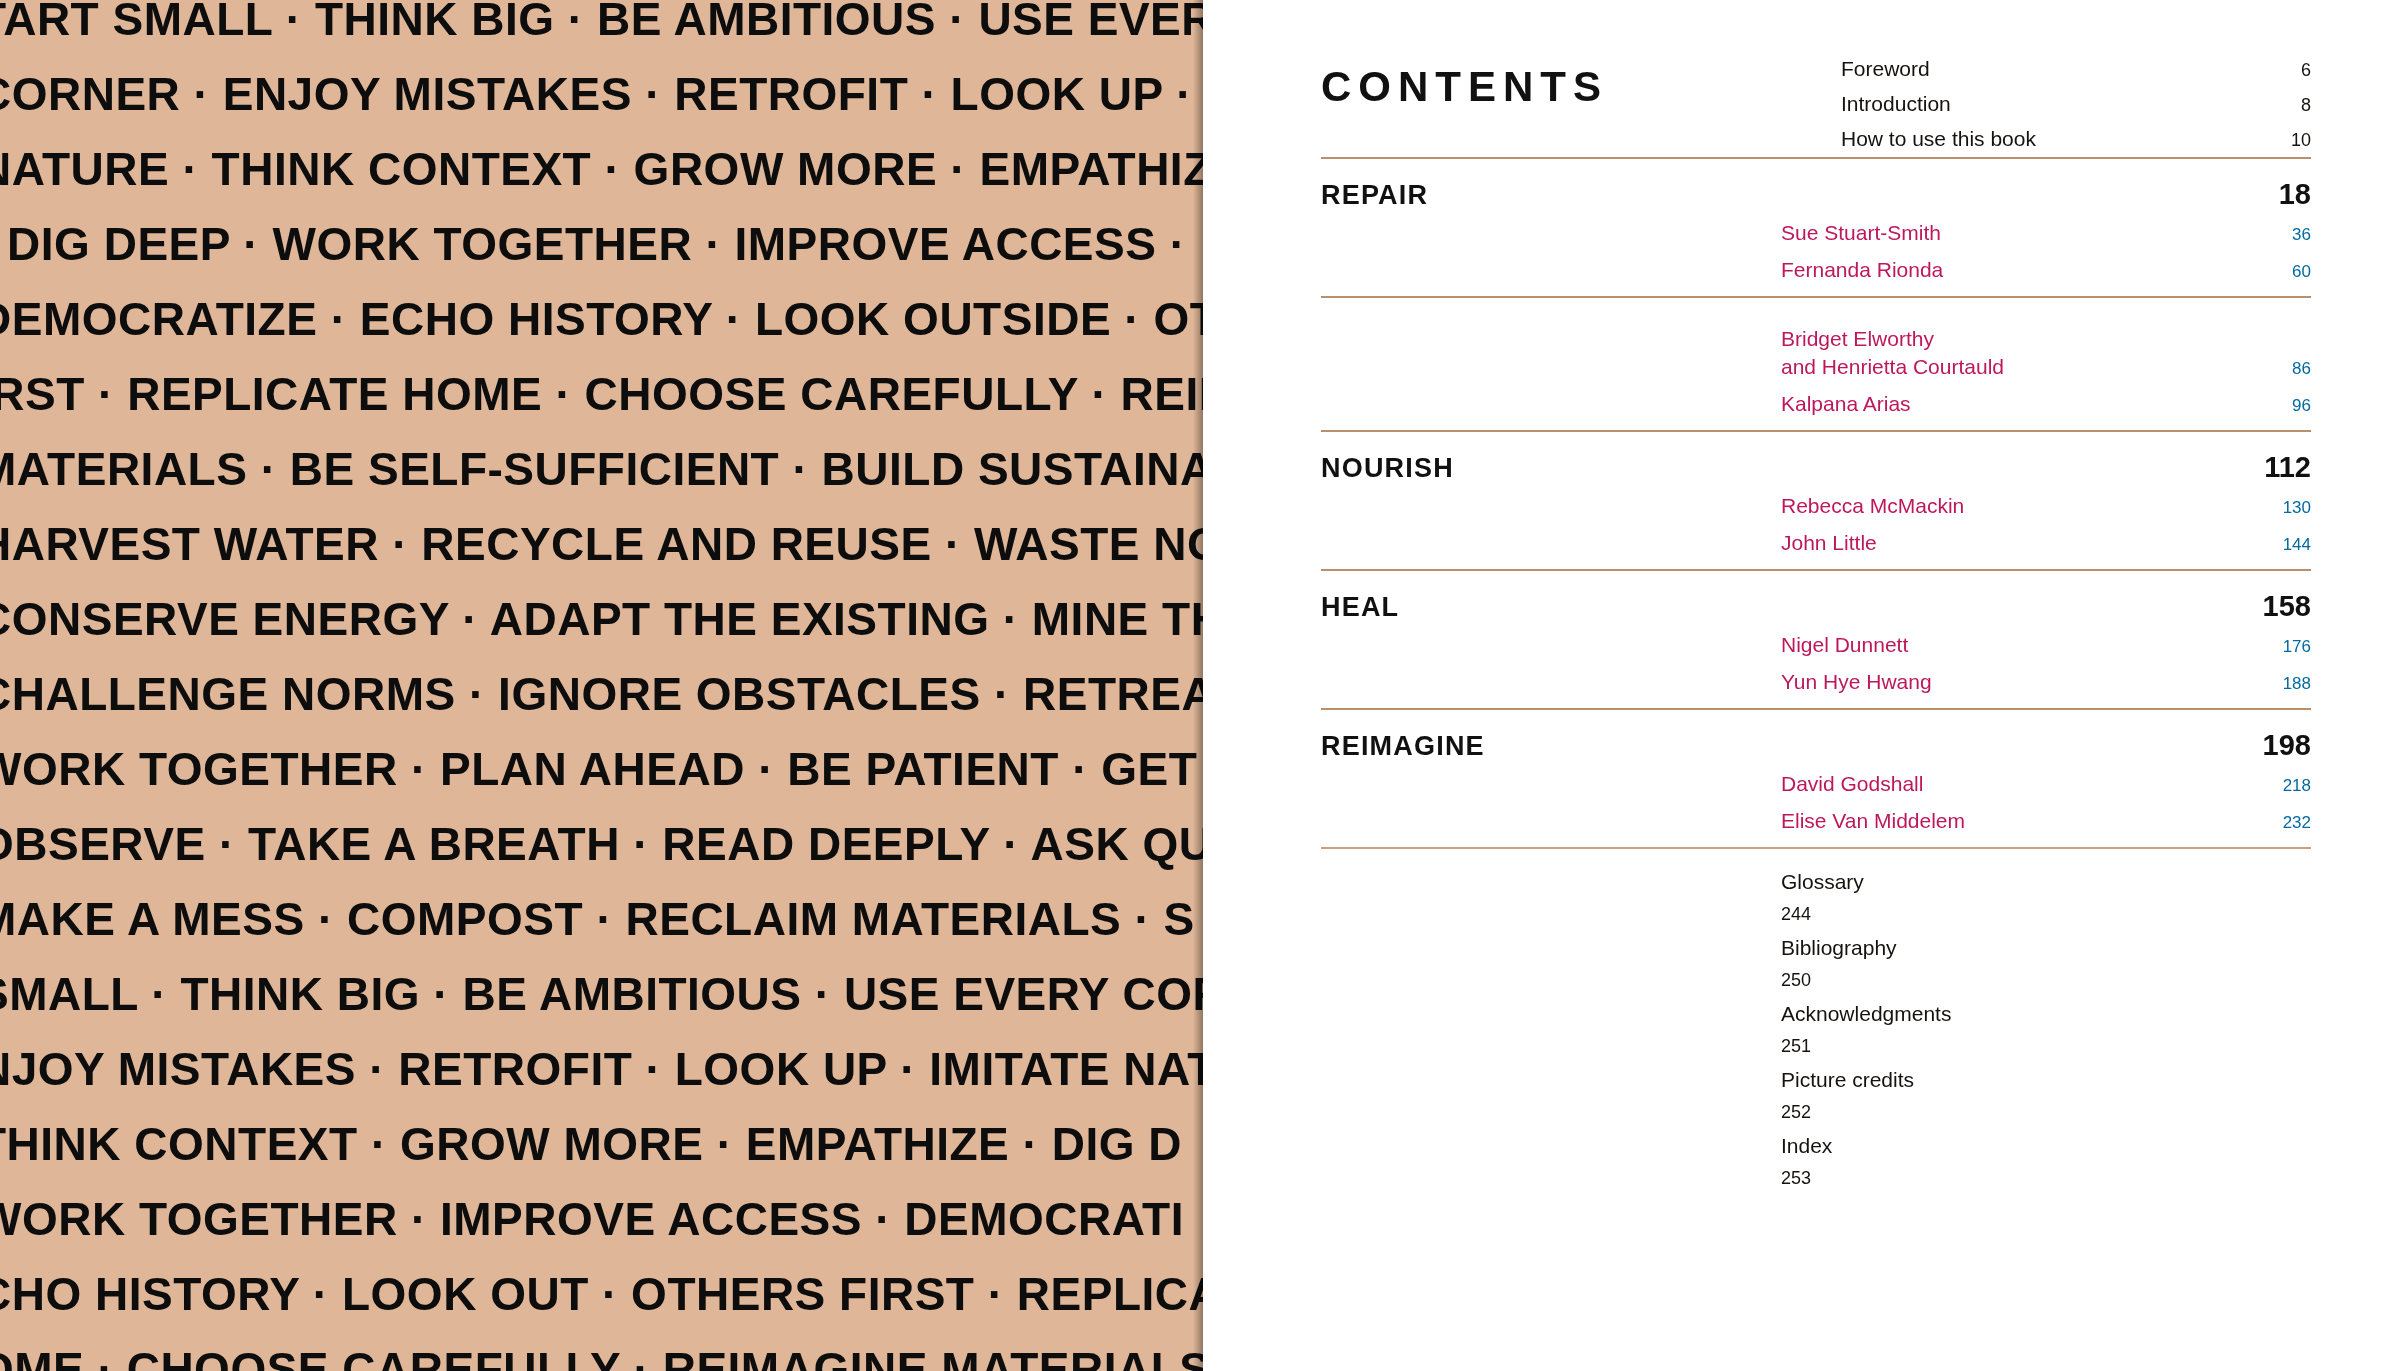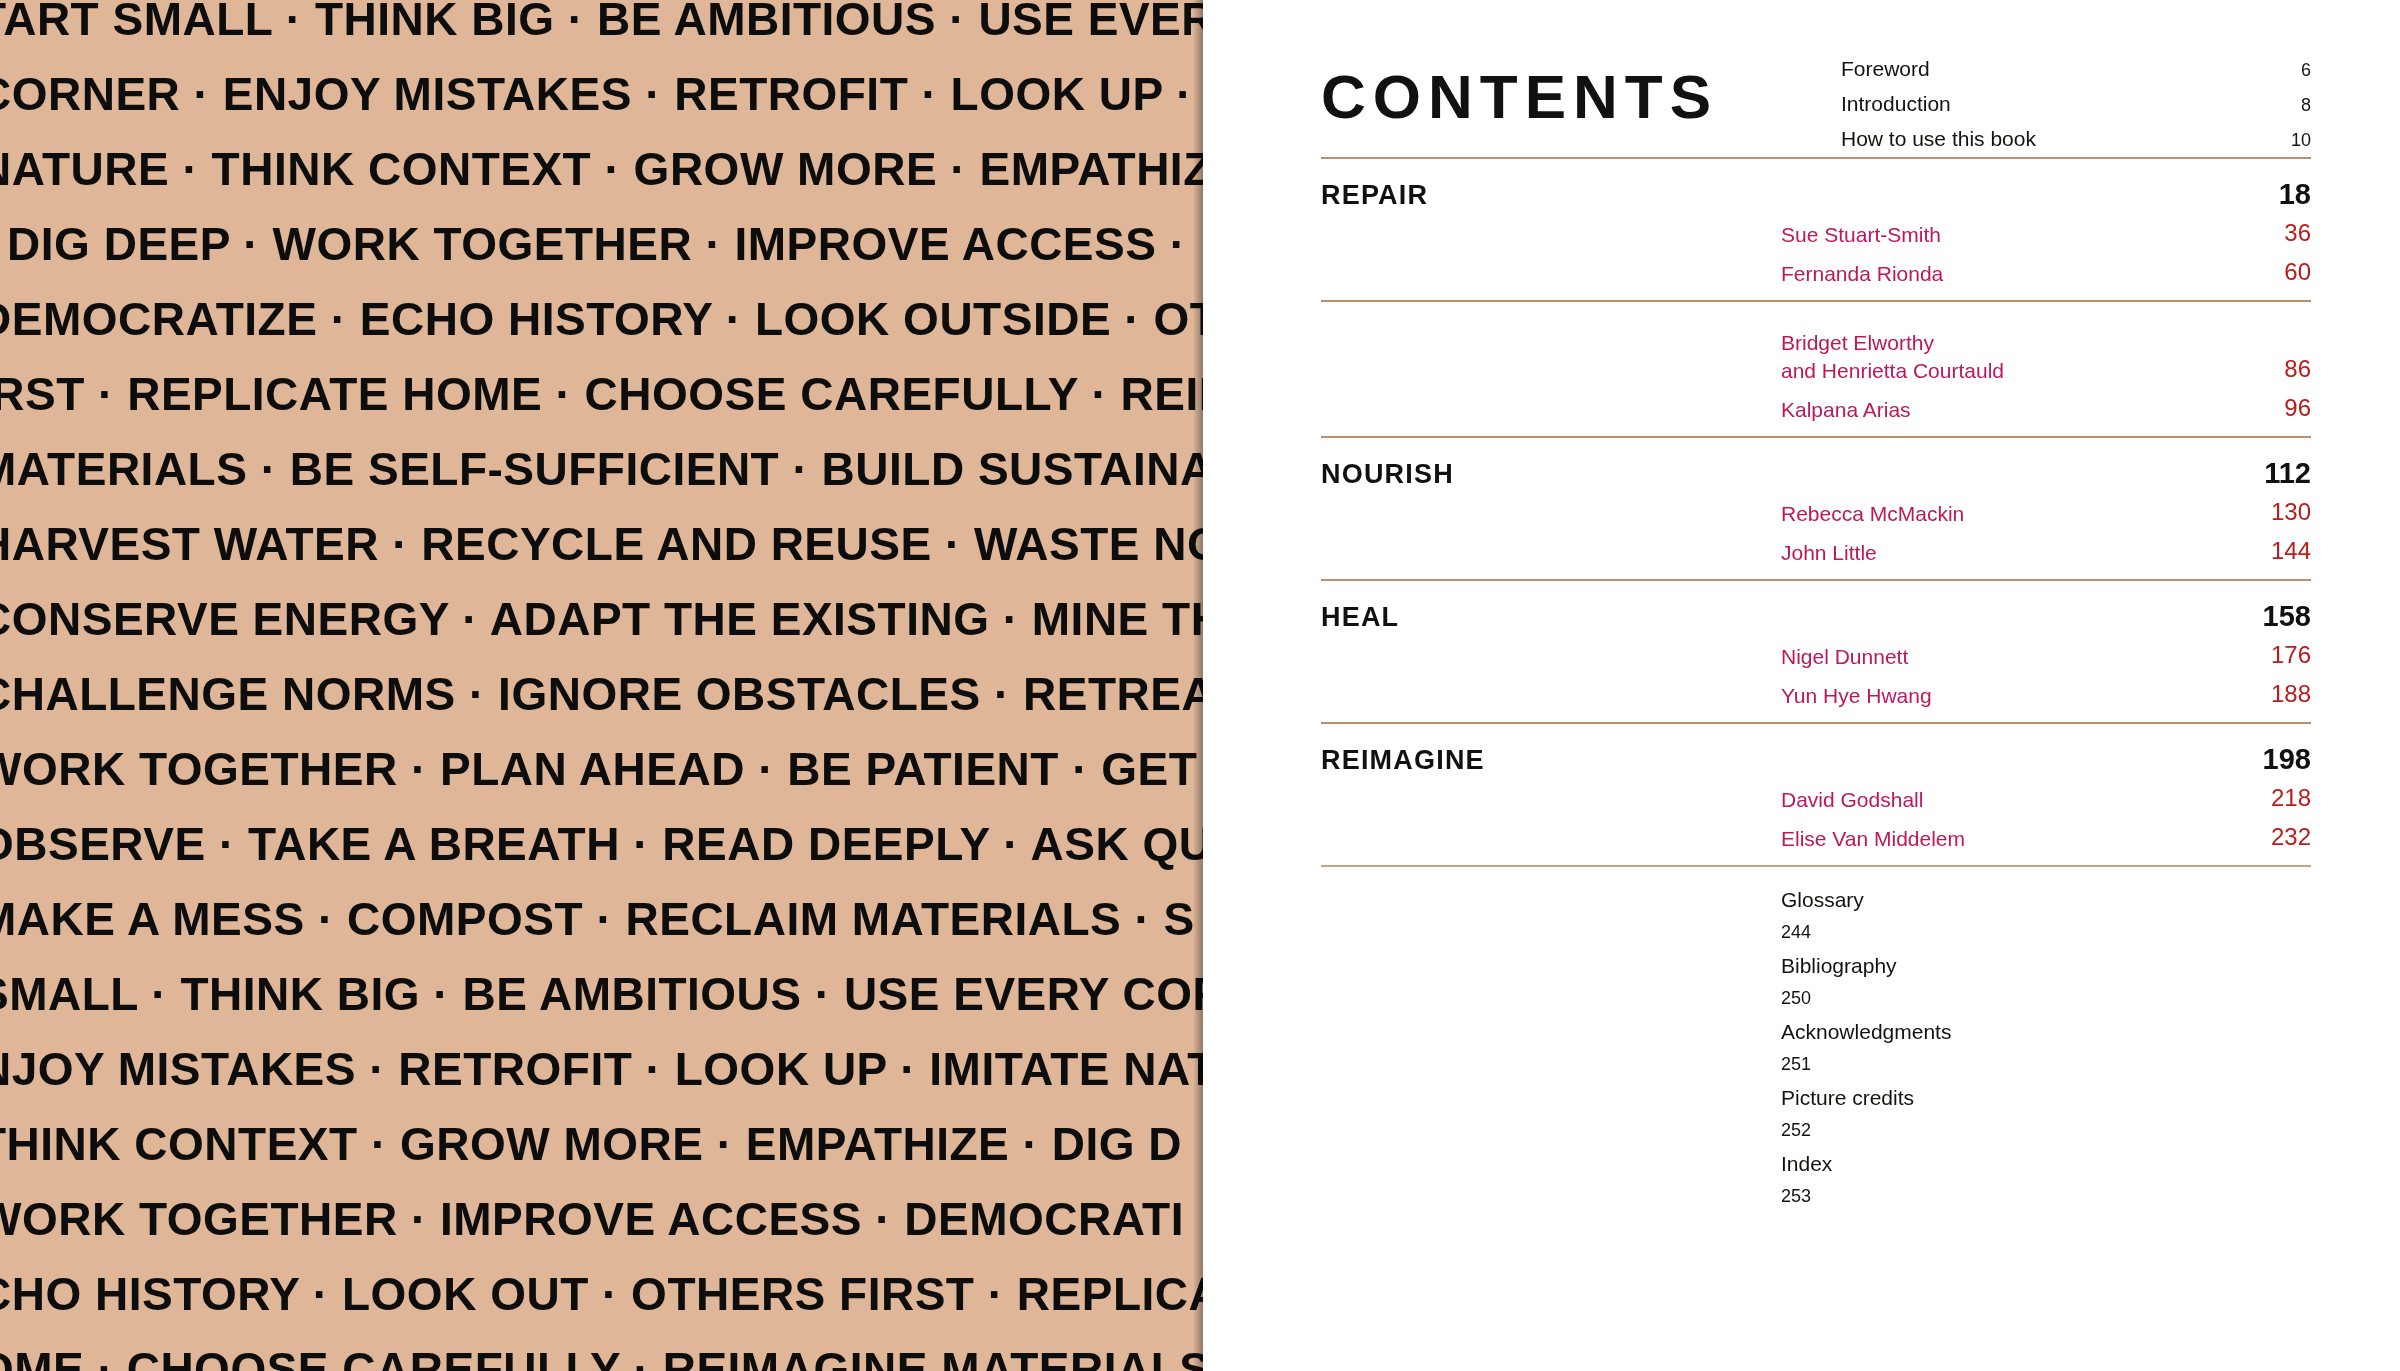--- a/index.html
+++ b/index.html
@@ -70,21 +70,21 @@
     width: 990px;
   }
   .toc-head-row {
     display: flex;
     align-items: flex-start;
     justify-content: space-between;
   }
   .toc-title {
     font-family: "Liberation Sans", sans-serif;
     font-weight: 700;
-    font-size: 62px;
+    font-size: 42px;
     letter-spacing: 7px;
     color: #111111;
     line-height: 1;
     margin-top: 14px;
   }
   .front-matter {
     width: 470px;
     margin-left: 20px;
   }
   .fm-row {
@@ -137,22 +137,22 @@
     align-items: flex-end;
     margin-bottom: 9px;
   }
   .entry-name {
     font-size: 21px;
     color: #be185d;
     line-height: 28px;
     white-space: pre-line;
   }
   .entry-page {
-    font-size: 24px;
-    color: #b91c1c;
+    font-size: 17px;
+    color: #0369a1;
     padding-bottom: 2px;
   }
   .back-matter {
     margin-left: 460px;
     margin-top: 16px;
   }
   .bm-row {
     display: flex;
     justify-content: space-between;
     align-items: baseline;

